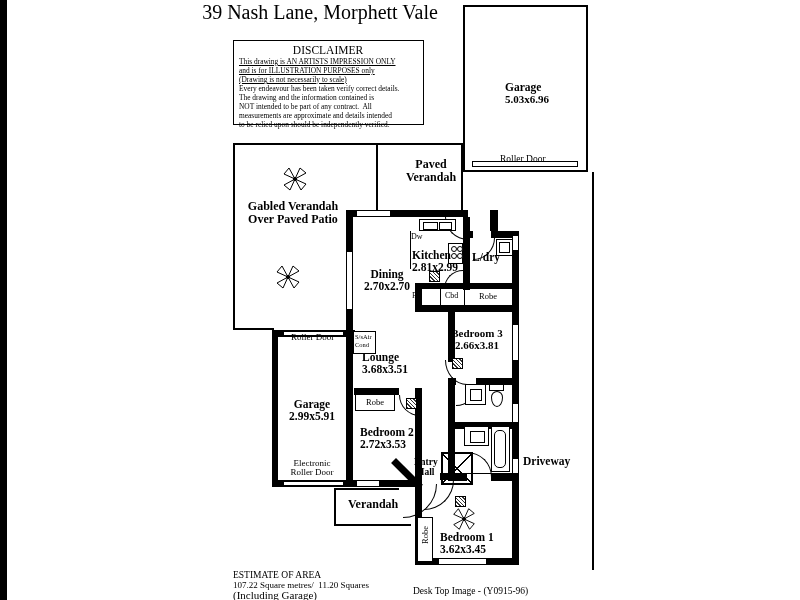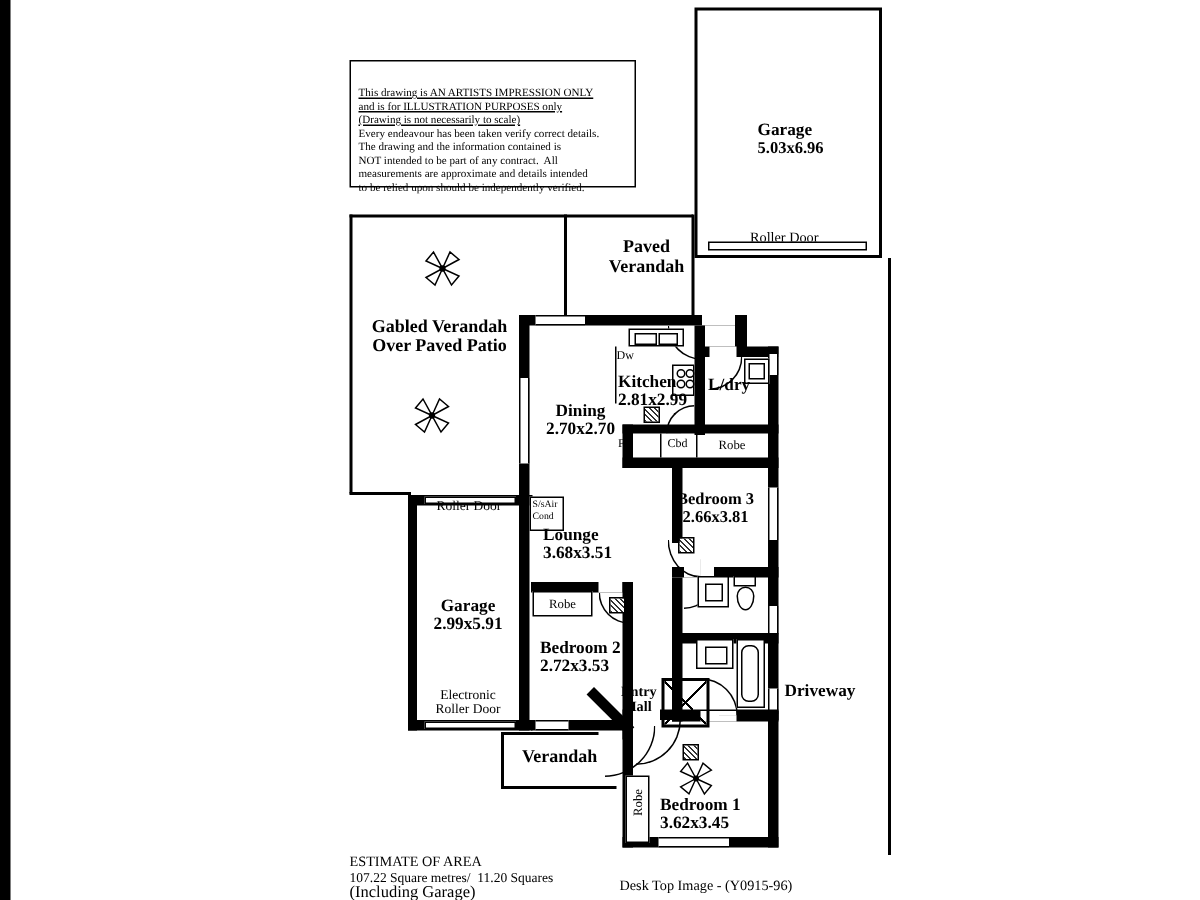--- a/index.html
+++ b/index.html
@@ -32,22 +32,24 @@
   .pre{white-space:pre;}
   .vert{writing-mode:vertical-rl;transform:rotate(180deg);}
 </style>
 </head>
 <body>
 
 <div id="page">
 
   <div class="wall" style="left:0;top:0;width:7px;height:600px;"></div>
 
+  <div class="lbl ctr" style="left:160px;top:2px;width:320px;font-size:20px;">39 Nash Lane, Morphett Vale</div>
 
   <div class="box1" style="left:233px;top:40px;width:191px;height:85px;border-width:1.5px;">
+    <div class="lbl ctr" style="left:0;top:3px;width:188px;font-size:11.5px;">DISCLAIMER</div>
     <div class="lbl u" style="left:5px;top:17px;font-size:7.4px;">This drawing is AN ARTISTS IMPRESSION ONLY</div>
     <div class="lbl u" style="left:5px;top:26px;font-size:7.4px;">and is for ILLUSTRATION PURPOSES only</div>
     <div class="lbl u" style="left:5px;top:35px;font-size:7.4px;">(Drawing is not necessarily to scale)</div>
     <div class="lbl" style="left:5px;top:44px;font-size:7.4px;">Every endeavour has been taken verify correct details.</div>
     <div class="lbl" style="left:5px;top:53px;font-size:7.4px;">The drawing and the information contained is</div>
     <div class="lbl pre" style="left:5px;top:62px;font-size:7.4px;">NOT intended to be part of any contract.  All</div>
     <div class="lbl" style="left:5px;top:71px;font-size:7.4px;">measurements are approximate and details intended</div>
     <div class="lbl" style="left:5px;top:80px;font-size:7.4px;">to be relied upon should be independently verified.</div>
   </div>
 
@@ -59,21 +61,21 @@
   </div>
 
   <div class="tline" style="left:592px;top:172px;width:2px;height:398px;"></div>
   <div class="lbl b" style="left:523px;top:455px;font-size:11.5px;">Driveway</div>
 
   <div class="tline" style="left:233px;top:143px;width:1.5px;height:186px;"></div>
   <div class="tline" style="left:233px;top:143px;width:229px;height:1.5px;"></div>
   <div class="tline" style="left:233px;top:328px;width:41px;height:1.5px;"></div>
   <div class="tline" style="left:376px;top:143px;width:1.5px;height:68px;"></div>
   <div class="tline" style="left:461px;top:143px;width:1.5px;height:68px;"></div>
-  <div class="lbl b ctr" style="left:233px;top:200px;width:120px;font-size:12px;margin-top:11px;">
+  <div class="lbl b ctr" style="left:233px;top:200px;width:120px;font-size:12px;">
     <div>Gabled Verandah</div>
       <div>Over Paved Patio</div>
   </div>
   <div class="lbl b ctr" style="left:378px;top:158px;width:80px;font-size:12px;padding-left:13px;">
     <div>Paved</div>
       <div>Verandah</div>
   </div>
 
   <div class="abs" style="left:280px;top:164px;">
     <svg width="30" height="30" viewBox="0 0 30 30">

